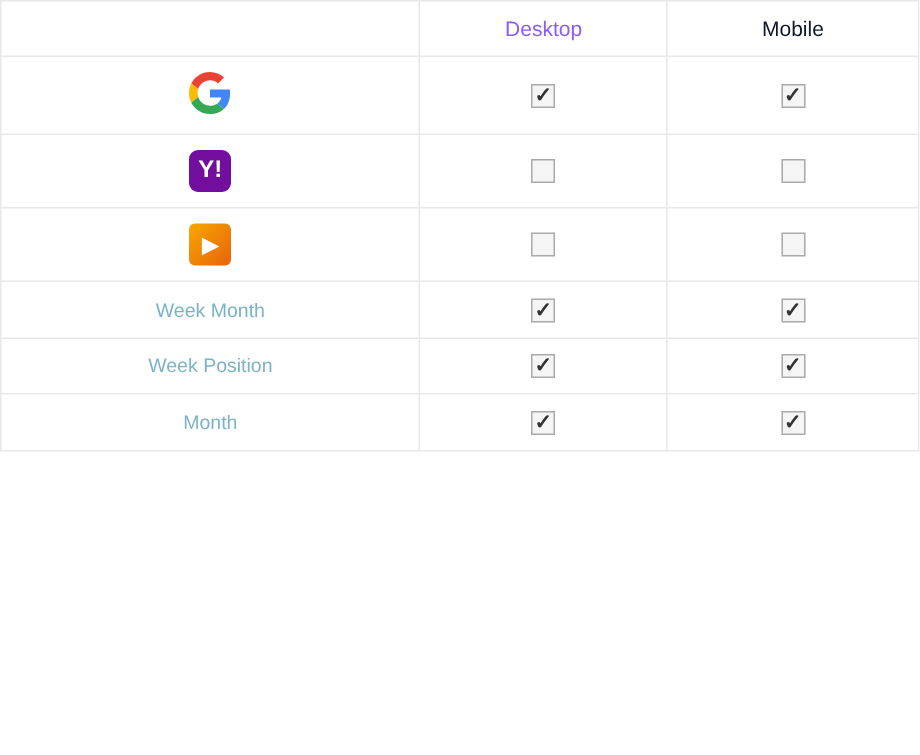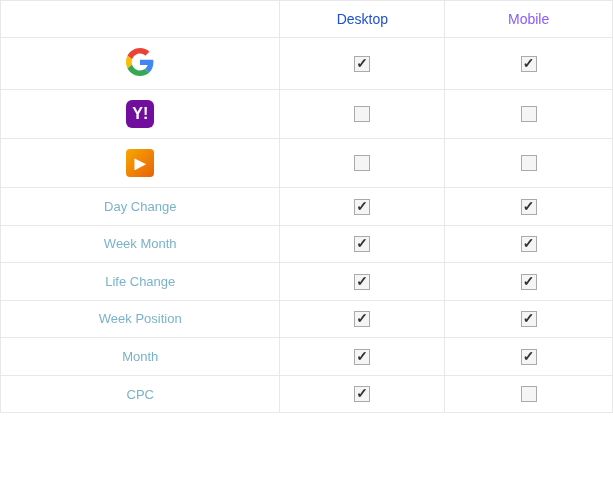--- a/index.html
+++ b/index.html
@@ -30,25 +30,25 @@
       text-align: center;
       width: 280px;
     }
     th:nth-child(2), td:nth-child(2) {
       width: 165px;
     }
     th:nth-child(3), td:nth-child(3) {
       width: 168px;
     }
     .header-desktop {
-      color: #1d4ed8;
+      color: #8b5cf6;
       font-size: 14px;
     }
     .header-mobile {
-      color: #8b5cf6;
+      color: #0f172a;
       font-size: 14px;
     }
     .row-label {
       color: #7ab3c8;
       font-size: 13px;
     }
     
     .cb-checked, .cb-unchecked {
       display: inline-block;
       width: 16px;
@@ -137,44 +137,29 @@
           <td><span class="yahoo-icon">Y!</span></td>
           <td><div class="cb-unchecked"></div></td>
           <td><div class="cb-unchecked"></div></td>
         </tr>
         <tr>
           <td><span class="bing-icon">▶</span></td>
           <td><div class="cb-unchecked"></div></td>
           <td><div class="cb-unchecked"></div></td>
         </tr>
         <tr>
-          <td><span class="row-label">Day Change</span></td>
-          <td><div class="cb-checked"></div></td>
-          <td><div class="cb-checked"></div></td>
-        </tr>
-        <tr>
           <td><span class="row-label">Week Month</span></td>
-          <td><div class="cb-checked"></div></td>
-          <td><div class="cb-checked"></div></td>
-        </tr>
-        <tr>
-          <td><span class="row-label">Life Change</span></td>
           <td><div class="cb-checked"></div></td>
           <td><div class="cb-checked"></div></td>
         </tr>
         <tr>
           <td><span class="row-label">Week Position</span></td>
           <td><div class="cb-checked"></div></td>
           <td><div class="cb-checked"></div></td>
         </tr>
         <tr>
           <td><span class="row-label">Month</span></td>
           <td><div class="cb-checked"></div></td>
           <td><div class="cb-checked"></div></td>
         </tr>
-        <tr>
-          <td><span class="row-label">CPC</span></td>
-          <td><div class="cb-checked"></div></td>
-          <td><div class="cb-unchecked"></div></td>
-        </tr>
       </tbody>
   </table>
 </div>
 
 </body></html>

